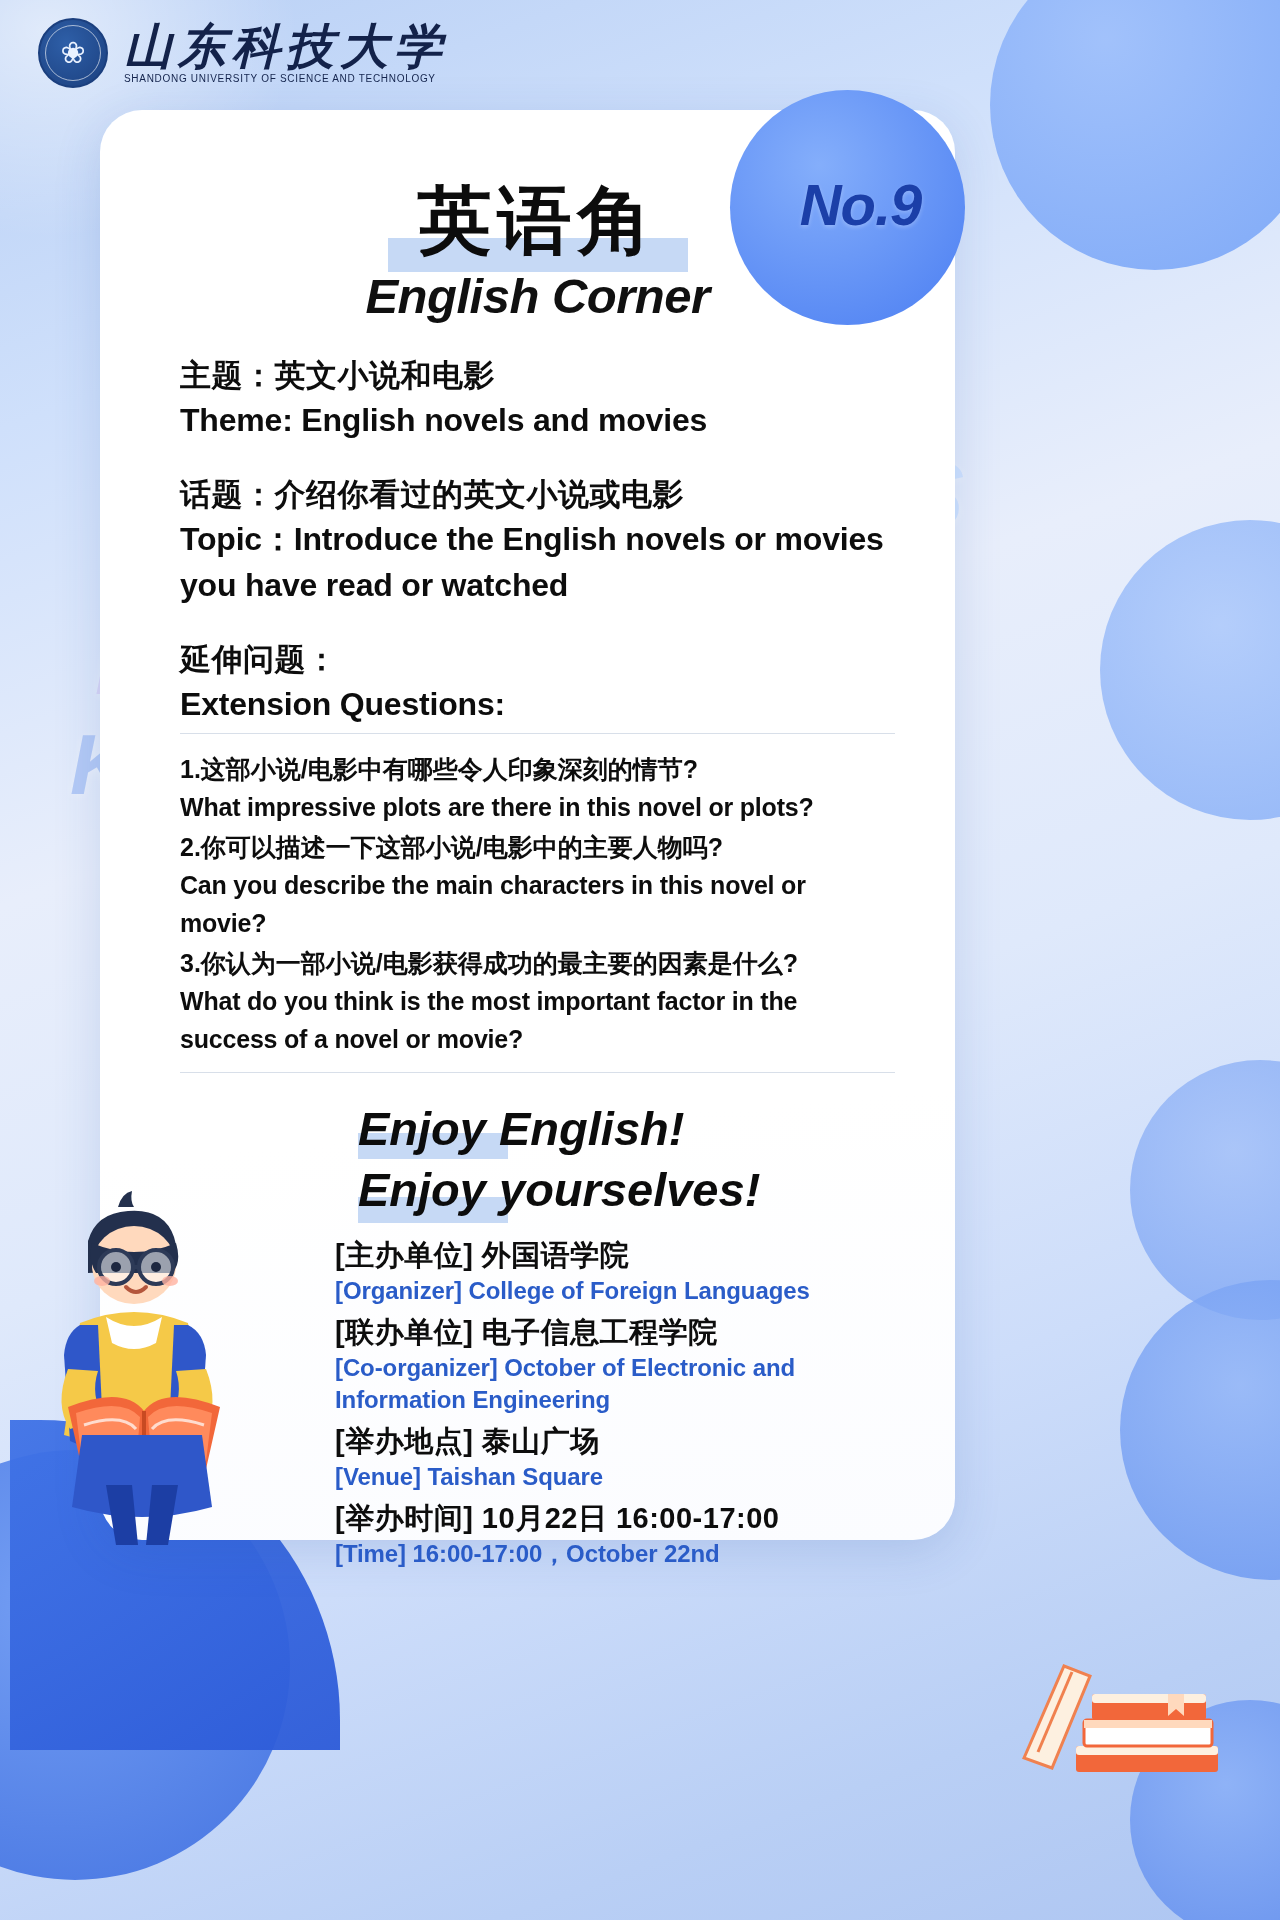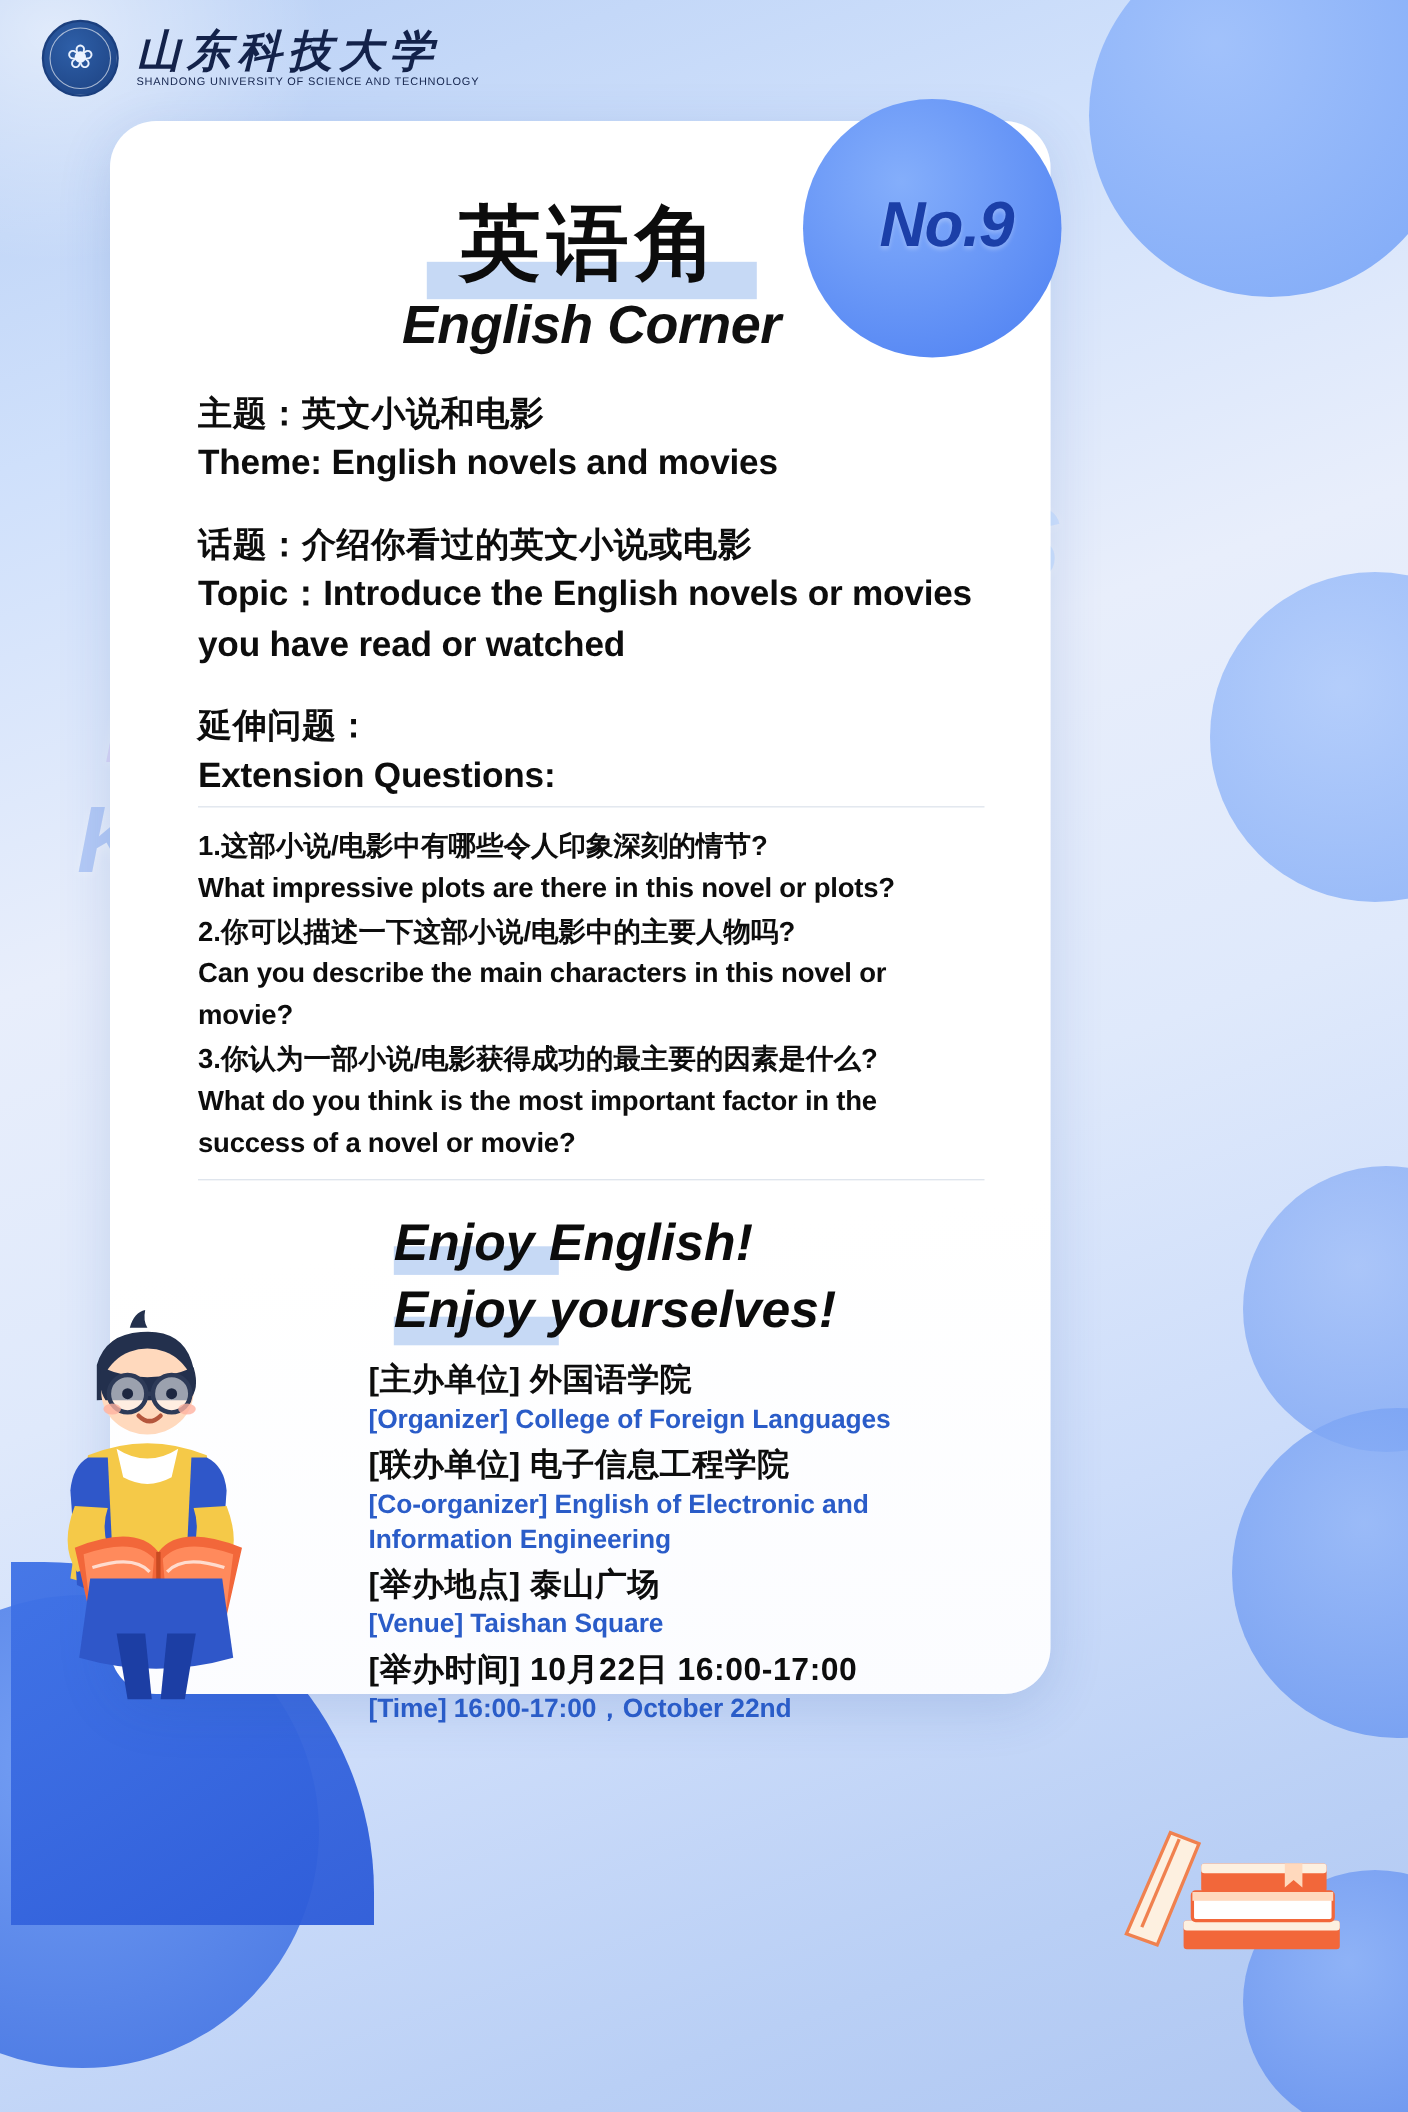--- a/index.html
+++ b/index.html
@@ -71,21 +71,21 @@
   .ltr-h{left:290px;top:1185px;font-size:92px;color:rgba(250,235,200,.8);}
 
   
   .logo-row{position:absolute;left:38px;top:18px;display:flex;align-items:center;gap:16px;z-index:6;}
   .logo-badge{width:70px;height:70px;border-radius:50%;
     background:radial-gradient(circle at 40% 35%,#2e5fa8,#1b3f7e);
     border:2px solid #1b3f7e;position:relative;display:flex;align-items:center;justify-content:center;}
   .logo-badge:after{content:"";position:absolute;inset:5px;border-radius:50%;border:1px solid rgba(255,255,255,.6);}
   .logo-mark{font-size:30px;color:#eaf2ff;line-height:1;}
   .logo-text{display:flex;flex-direction:column;gap:2px;}
-  .logo-cn{font-family:"Liberation Serif",serif;font-size:40px;font-weight:700;font-style:italic;color:#13224a;letter-spacing:6px;line-height:1;}
+  .logo-cn{font-family:"Liberation Serif",serif;font-size:48px;font-weight:700;font-style:italic;color:#13224a;letter-spacing:6px;line-height:1;}
   .logo-en{font-size:10px;font-weight:400;color:#14244d;letter-spacing:.7px;}
 
   
   .card{
     position:absolute;left:100px;top:110px;width:855px;height:1430px;
     background:linear-gradient(175deg,#ffffff 0%,#ffffff 70%,#fbfcff 100%);
     border-radius:42px;
     box-shadow:0 12px 48px rgba(40,80,170,.16);
     z-index:3;
   }
@@ -226,21 +226,21 @@
       <div class="enjoy-hl"></div>
       <div class="enjoy-hl2"></div>
       <div class="enjoy">Enjoy English!</div>
       <div class="enjoy">Enjoy yourselves!</div>
     </div>
 
     <div class="info">
       <div class="info-cn">[主办单位] 外国语学院</div>
       <div class="info-en">[Organizer]  College of Foreign Languages</div>
       <div class="info-cn">[联办单位] 电子信息工程学院</div>
-      <div class="info-en">[Co-organizer]  English of Electronic and Information Engineering</div>
+      <div class="info-en">[Co-organizer]  October of Electronic and Information Engineering</div>
       <div class="info-cn">[举办地点] 泰山广场</div>
       <div class="info-en">[Venue]  Taishan Square</div>
       <div class="info-cn">[举办时间] 10月22日 16:00-17:00</div>
       <div class="info-en">[Time]  16:00-17:00，October 22nd</div>
     </div>
 
   </div>
 </div>
 
 <svg class="boy" viewBox="0 0 310 360">

